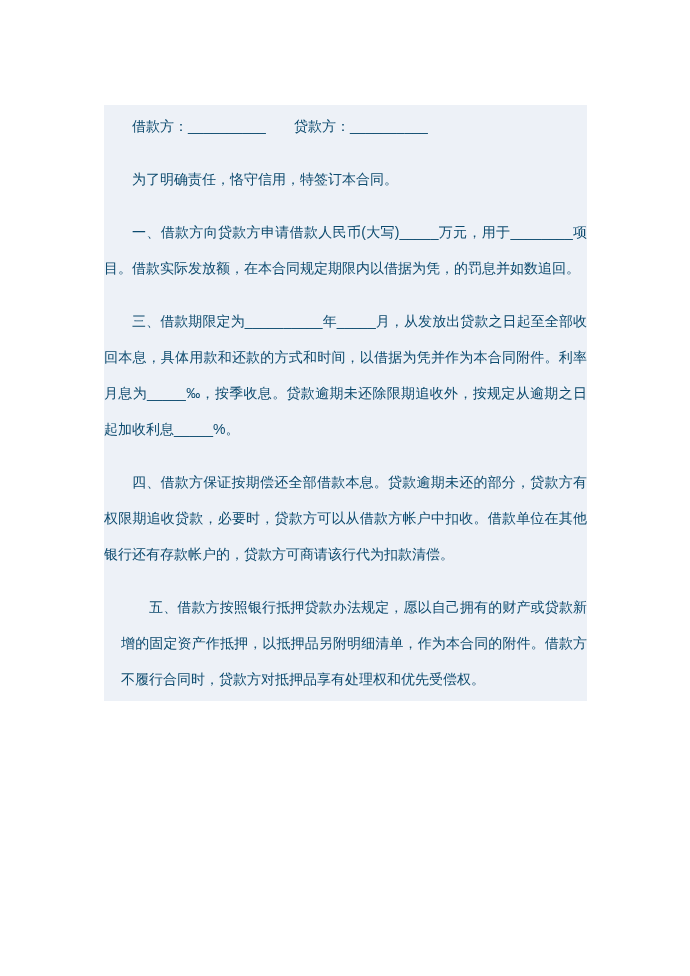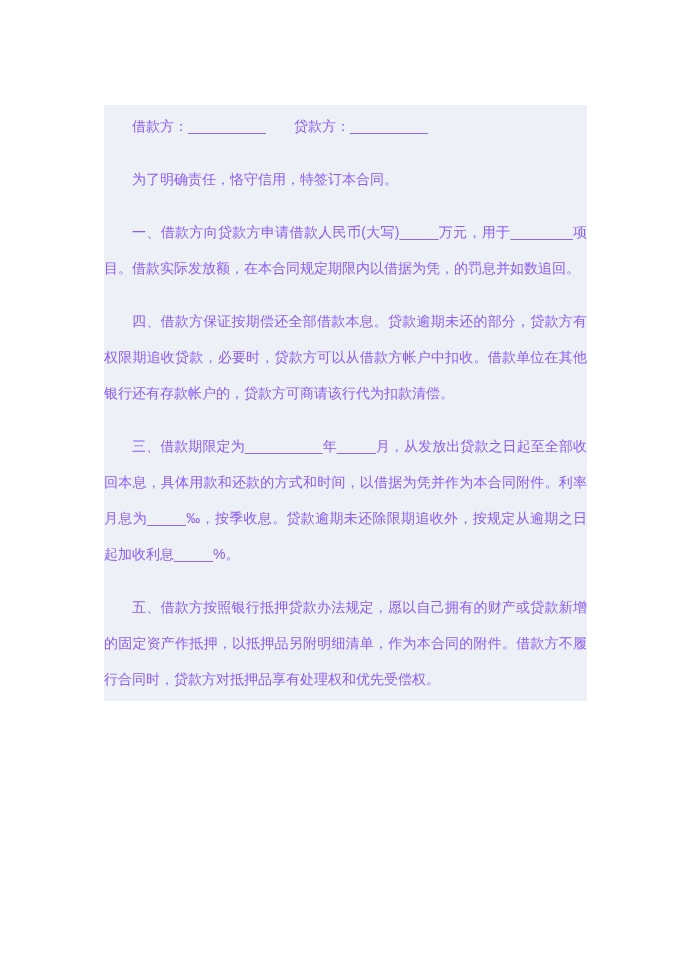--- a/index.html
+++ b/index.html
@@ -21,28 +21,29 @@
     width: 483px;
     background: #edf1f7;
     padding: 3px 0 4px 0;
     box-sizing: content-box;
   }
   .contract-panel p {
     margin: 0 0 17px 0;
     padding: 0;
     font-size: 14px;
     line-height: 36px;
-    color: #8b5cf6;
+    color: #0c4a6e;
     text-indent: 2em;
     text-align: justify;
     word-break: break-all;
     overflow-wrap: break-word;
   }
   .contract-panel p:last-child {
     margin-bottom: 0;
+    margin-left: 17px;
   }
   .clause-number, .clause-text,
   .party-label, .party-blank, .party-gap {
     white-space: pre-wrap;
   }
 </style>
 </head>
 <body>
 
 <div class="contract-panel">
@@ -52,24 +53,24 @@
   </p>
 
   <p>为了明确责任，恪守信用，特签订本合同。</p>
 
   <p>
     <span class="clause-number">一、</span><span class="clause-text">借款方向贷款方申请借款人民币(大写)_____万元，用于________项目。借款实际发放额，在本合同规定期限内以借据为凭，的罚息并如数追回。</span>
   </p>
 
 
   <p>
-    <span class="clause-number">四、</span><span class="clause-text">借款方保证按期偿还全部借款本息。贷款逾期未还的部分，贷款方有权限期追收贷款，必要时，贷款方可以从借款方帐户中扣收。借款单位在其他银行还有存款帐户的，贷款方可商请该行代为扣款清偿。</span>
+    <span class="clause-number">三、</span><span class="clause-text">借款期限定为__________年_____月，从发放出贷款之日起至全部收回本息，具体用款和还款的方式和时间，以借据为凭并作为本合同附件。利率月息为_____‰，按季收息。贷款逾期未还除限期追收外，按规定从逾期之日起加收利息_____%。</span>
   </p>
 
   <p>
-    <span class="clause-number">三、</span><span class="clause-text">借款期限定为__________年_____月，从发放出贷款之日起至全部收回本息，具体用款和还款的方式和时间，以借据为凭并作为本合同附件。利率月息为_____‰，按季收息。贷款逾期未还除限期追收外，按规定从逾期之日起加收利息_____%。</span>
+    <span class="clause-number">四、</span><span class="clause-text">借款方保证按期偿还全部借款本息。贷款逾期未还的部分，贷款方有权限期追收贷款，必要时，贷款方可以从借款方帐户中扣收。借款单位在其他银行还有存款帐户的，贷款方可商请该行代为扣款清偿。</span>
   </p>
 
   <p>
     <span class="clause-number">五、</span><span class="clause-text">借款方按照银行抵押贷款办法规定，愿以自己拥有的财产或贷款新增的固定资产作抵押，以抵押品另附明细清单，作为本合同的附件。借款方不履行合同时，贷款方对抵押品享有处理权和优先受偿权。</span>
   </p>
 
 </div>
 
 </body></html>

